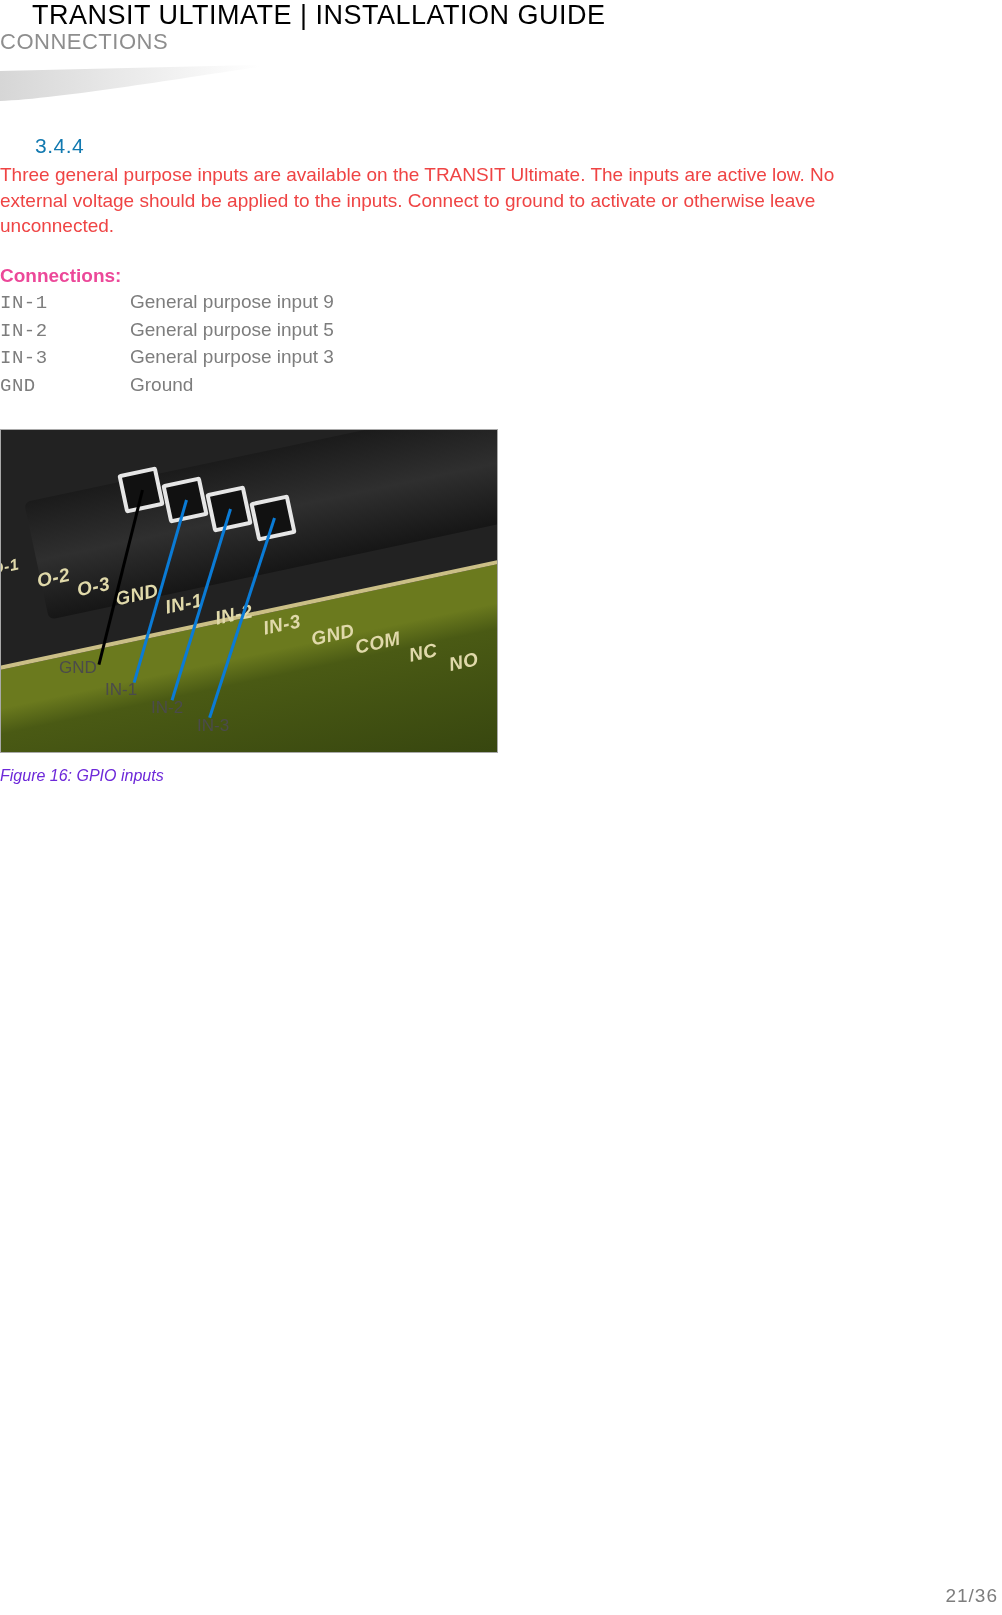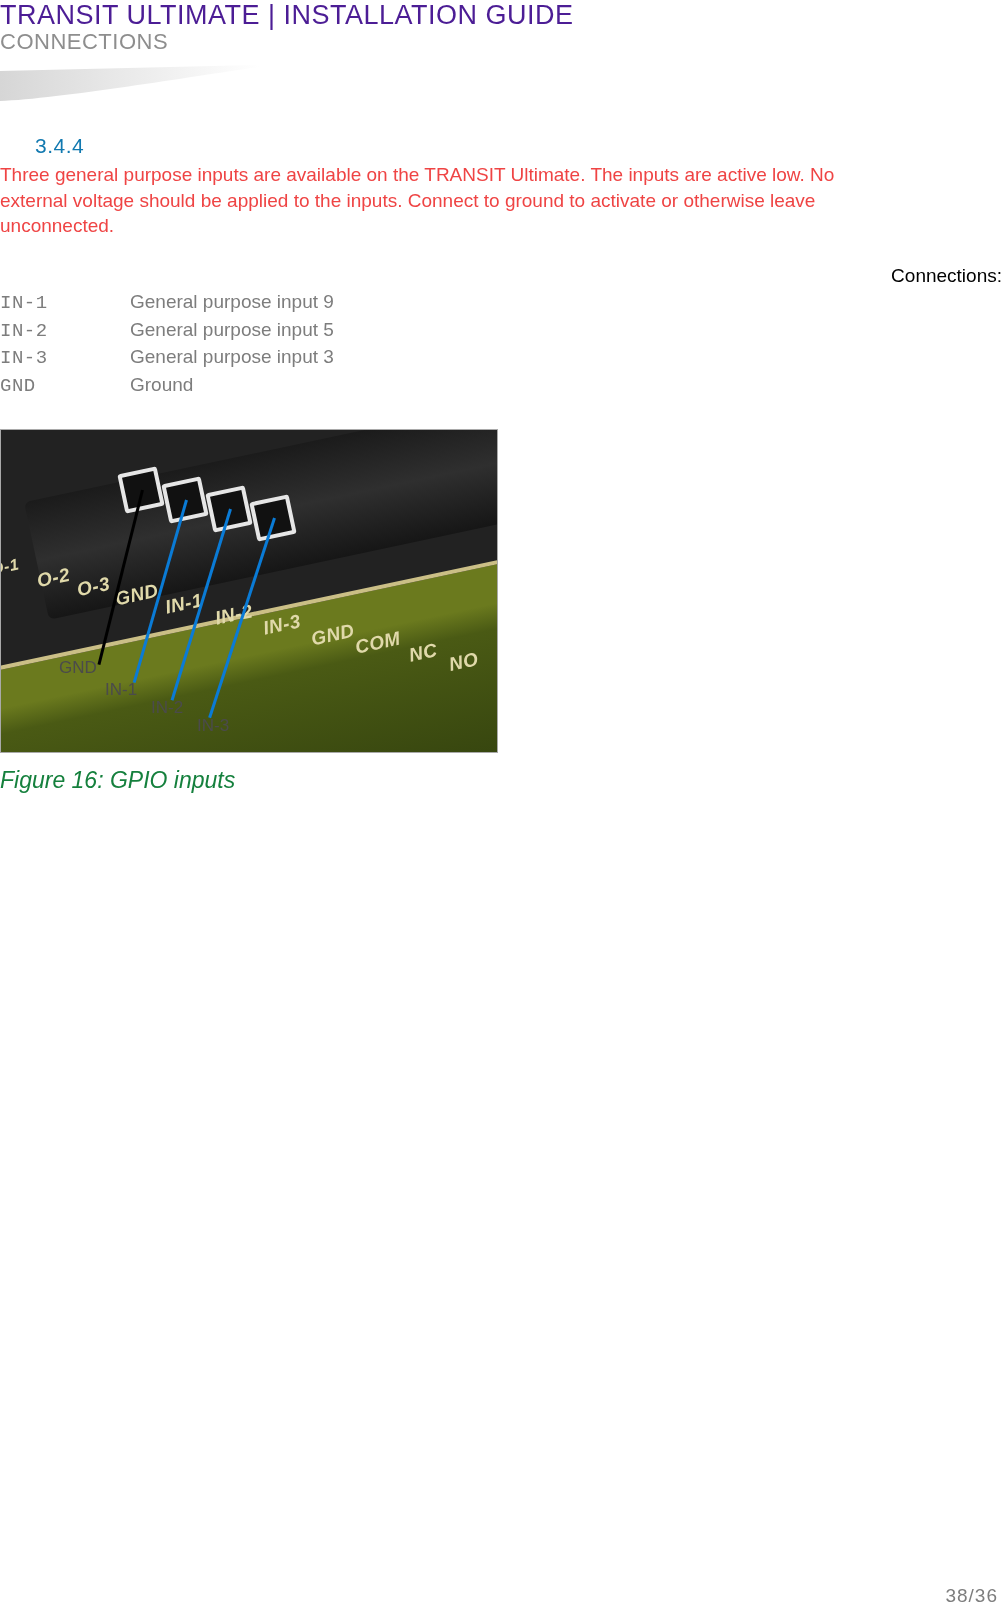--- a/index.html
+++ b/index.html
@@ -10,25 +10,26 @@
       width: 1002px;
       height: 1615px;
       position: relative;
       background: #fff;
       padding: 0;
     }
     .content-wrap {
       padding: 0 0 0 0;
     }
     .hdr-title {
-      color: #4c1d95;
+      color: #000000;
       font-size: 27px;
       letter-spacing: 0.5px;
       font-weight: 400;
       font-stretch: condensed;
+      padding-left: 32px;
     }
     .hdr-sub {
       color: #8e8e8e;
       font-size: 22px;
       letter-spacing: 0.5px;
       font-weight: 400;
       font-stretch: condensed;
       margin-top: -2px;
     }
     .swoosh {
@@ -57,26 +58,25 @@
     }
     .para {
       color: #ef4444;
       font-size: 19px;
       line-height: 1.35;
       margin-top: 4px;
       max-width: 850px;
       font-stretch: condensed;
     }
     .conn-label {
-      color: #000000;
+      color: #ec4899;
       font-size: 19px;
       margin-top: 26px;
-      font-weight: 400;
-      font-stretch: condensed;
-      text-align: right;
+      font-weight: 700;
+      font-stretch: condensed;
     }
     .conn-table {
       margin-top: 2px;
       border-collapse: collapse;
     }
     .conn-table td {
       padding: 0 0;
       vertical-align: baseline;
       font-size: 19px;
       line-height: 1.35;
@@ -151,23 +151,23 @@
     }
     .wire.black { background: #000; }
     .wire.blue  { background: #0a7bd6; }
     .wire-lbl {
       position: absolute;
       color: #4b4b4b;
       font-size: 17px;
       font-stretch: condensed;
     }
     .fig-caption {
-      color: #15803d;
+      color: #6d28d9;
       font-style: italic;
-      font-size: 23px;
+      font-size: 16px;
       margin-top: 14px;
       font-stretch: condensed;
     }
     .page-num {
       position: absolute;
       right: 4px;
       bottom: 8px;
       color: #7d7d7d;
       font-size: 19px;
       font-stretch: condensed;
@@ -246,13 +246,13 @@
 
     <span class="wire-lbl" style="left:58px;  top:228px;">GND</span>
     <span class="wire-lbl" style="left:104px; top:250px;">IN-1</span>
     <span class="wire-lbl" style="left:150px; top:268px;">IN-2</span>
     <span class="wire-lbl" style="left:196px; top:286px;">IN-3</span>
   </div>
 
   <div class="fig-caption">Figure 16: GPIO inputs</div>
 </div>
 
-<div class="page-num">38/36</div>
+<div class="page-num">21/36</div>
 
 </body></html>

